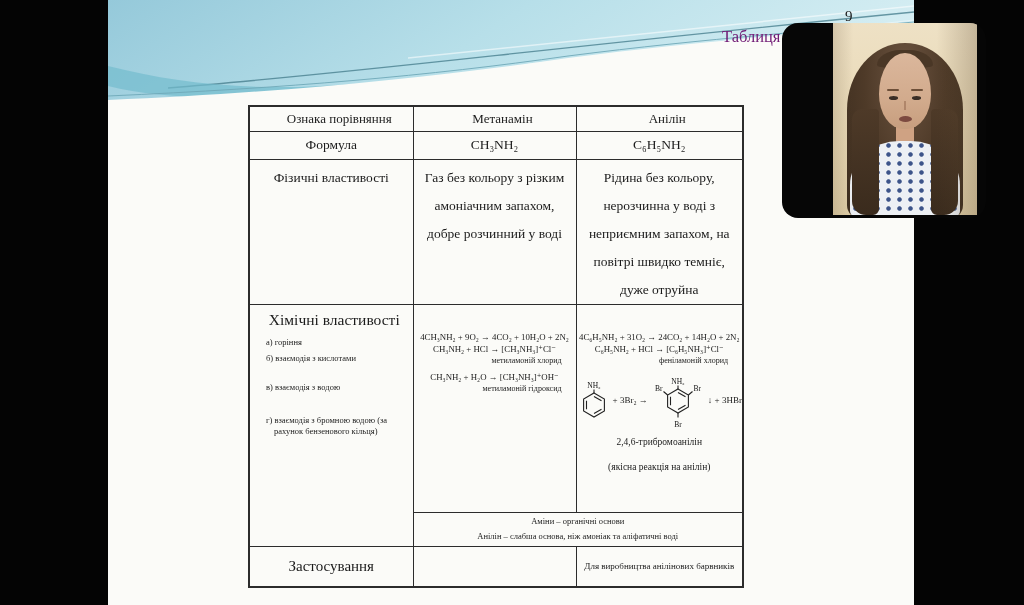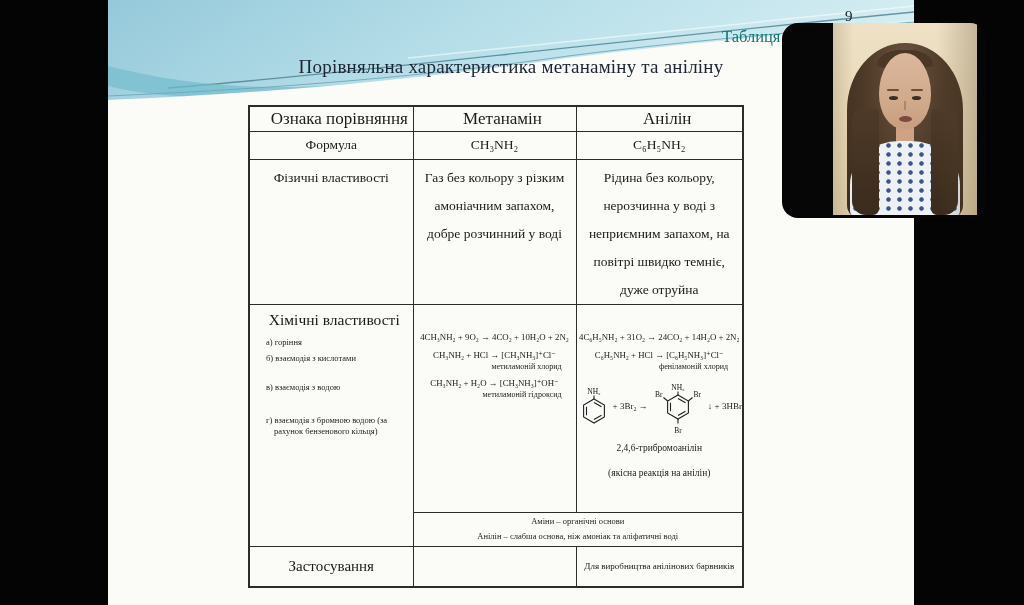--- a/index.html
+++ b/index.html
@@ -6,41 +6,41 @@
   html,body { width:1024px; height:605px; overflow:hidden; background:#000; }
   body { font-family:"Liberation Serif","DejaVu Serif",serif; }
 
   .stage { position:absolute; top:0; left:0; width:1024px; height:605px; background:#040404; }
 
   
   .slide { position:absolute; left:108px; top:0; width:806px; height:605px; background:#fbfbf8; overflow:hidden; }
   .wave { position:absolute; left:0; top:0; width:806px; height:130px; }
   .slide-title { position:absolute; left:0; top:56px; width:806px; text-align:center;
                  font-size:19px; color:#1d2534; letter-spacing:.2px; }
-  .corner-label { position:absolute; left:614px; top:27px; font-size:16.5px; color:#0f766e; white-space:nowrap; }
+  .corner-label { position:absolute; left:614px; top:27px; font-size:16.5px; color:#701a75; white-space:nowrap; }
   .corner-number { position:absolute; left:737px; top:8px; font-size:15px; color:#1a1a1a; }
 
   
   table.cmp { position:absolute; left:140px; top:105px; width:494px; table-layout:fixed;
               border-collapse:collapse; border:2px solid #2c2c2c; color:#1b1b1b; }
   table.cmp td { border:1px solid #2c2c2c; text-align:center; vertical-align:middle; overflow:hidden; }
-  tr.r-head { height:25px; }  tr.r-head td { font-size:17px;padding-left:16px; }
+  tr.r-head { height:25px; }  tr.r-head td { font-size:13px;padding-left:16px; }
   tr.r-form { height:28px; }  tr.r-form td { font-size:13.5px; }
   tr.r-phys { height:135px;padding-left:20px; } tr.r-phys td { vertical-align:top; font-size:13.5px; line-height:28px; padding:4px 6px 0 6px; }
   tr.r-chem { height:208px; } tr.r-chem td { vertical-align:top; }
   tr.r-base { height:34px;margin-left:24px; }
   tr.r-app  { height:41px; }
 
   .chem-cell-label { text-align:left; padding:6px 4px 0 10px; }
   .chem-title { text-align:center; font-size:15.5px; margin-bottom:8px; }
   .chem-item { font-size:8.5px; line-height:11px; padding-left:14px; text-indent:-8px; margin-bottom:5px; text-align:left; }
   .gap1 { margin-top:18px; } .gap2 { margin-top:22px; }
 
   .eq-cell { padding-top:26px; }
-  .eq { font-size:8.8px; line-height:12px; white-space:nowrap; margin-bottom:6px; }
+  .eq { font-size:8.8px; line-height:12px; white-space:nowrap; }
   .eq-tight { margin-bottom:1px; }
   .eq-sub { font-size:8px; text-align:right; padding-right:14px; margin-bottom:6px; }
 
   .rx-row { display:flex; align-items:center; justify-content:center; gap:2px; margin-top:3px; }
   .rx-row span { font-size:9px; white-space:nowrap; }
   .rx-product { font-size:9.5px; text-align:center; margin-top:8px; }
   .rx-note { font-size:9.5px; text-align:center; margin-top:15px; }
   .ring { stroke:#222; stroke-width:1.1; fill:none; }
   .ring-label { font-family:"Liberation Serif","DejaVu Serif",serif; font-size:7.5px; fill:#111; }
 
@@ -97,21 +97,20 @@
       <path d="M420,64 L806,20" stroke="rgba(255,255,255,0.4)" stroke-width="1" fill="none"></path>
       <path d="M60,88 C240,74 420,50 806,12" stroke="#48808f" stroke-width="1.3" fill="none" opacity="0.8"></path>
       <path d="M0,66 C70,84 150,92 245,84 C160,101 64,102 0,86 Z" fill="#74bccd" opacity="0.7"></path>
       <path d="M0,96 C180,88 320,76 460,56 C600,38 720,30 806,22" stroke="#6fa9b8" stroke-width="1" fill="none" opacity="0.9"></path>
       <path d="M0,100 C180,92 320,78 460,58 C600,40 720,32 806,24 L806,130 L0,130 Z" fill="#fbfbf8"></path>
     </svg>
 
     <div class="corner-label">Таблиця</div>
     <div class="corner-number">9</div>
 
-    <div class="slide-title">Порівняльна характеристика метанаміну та аніліну</div>
 
     <table class="cmp">
       <colgroup>
           <col style="width:164px">
           <col style="width:163px">
           <col style="width:167px">
         </colgroup>
 
       <tbody>
           <tr class="r-head">

